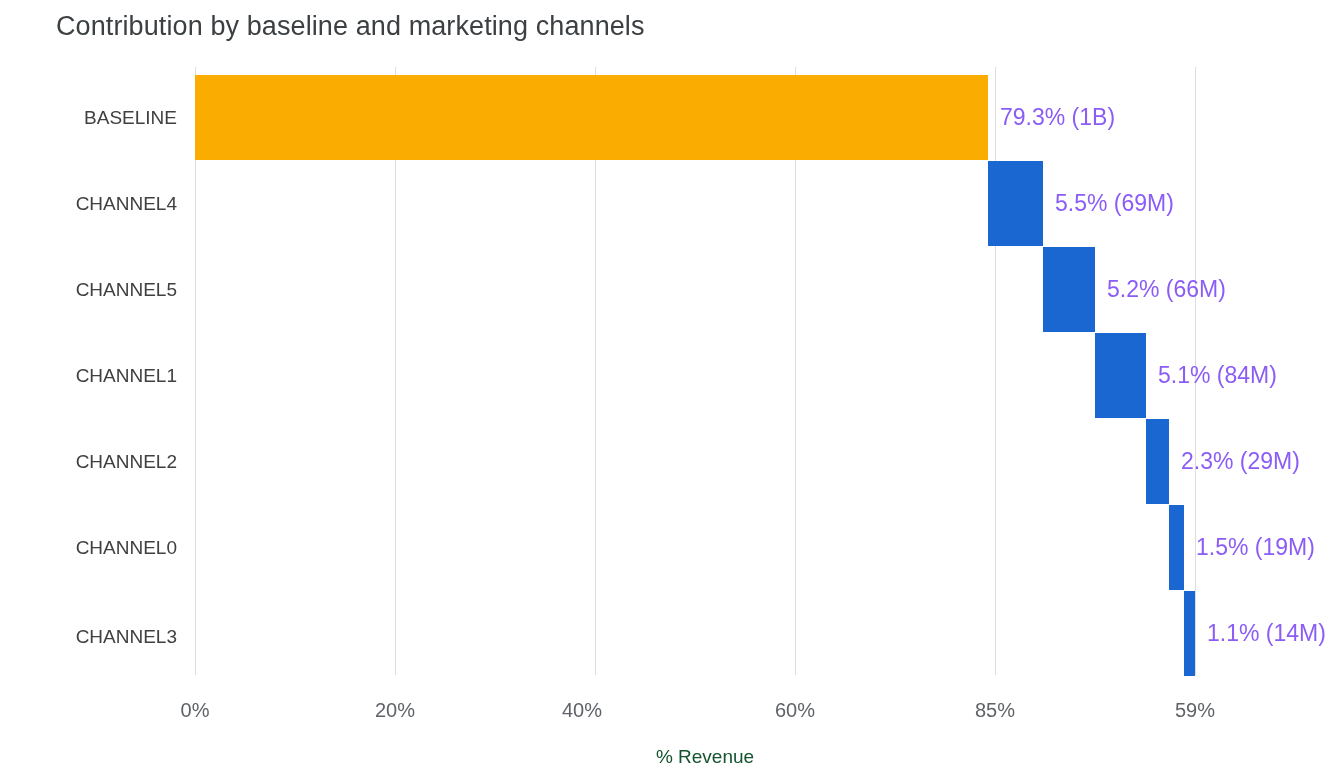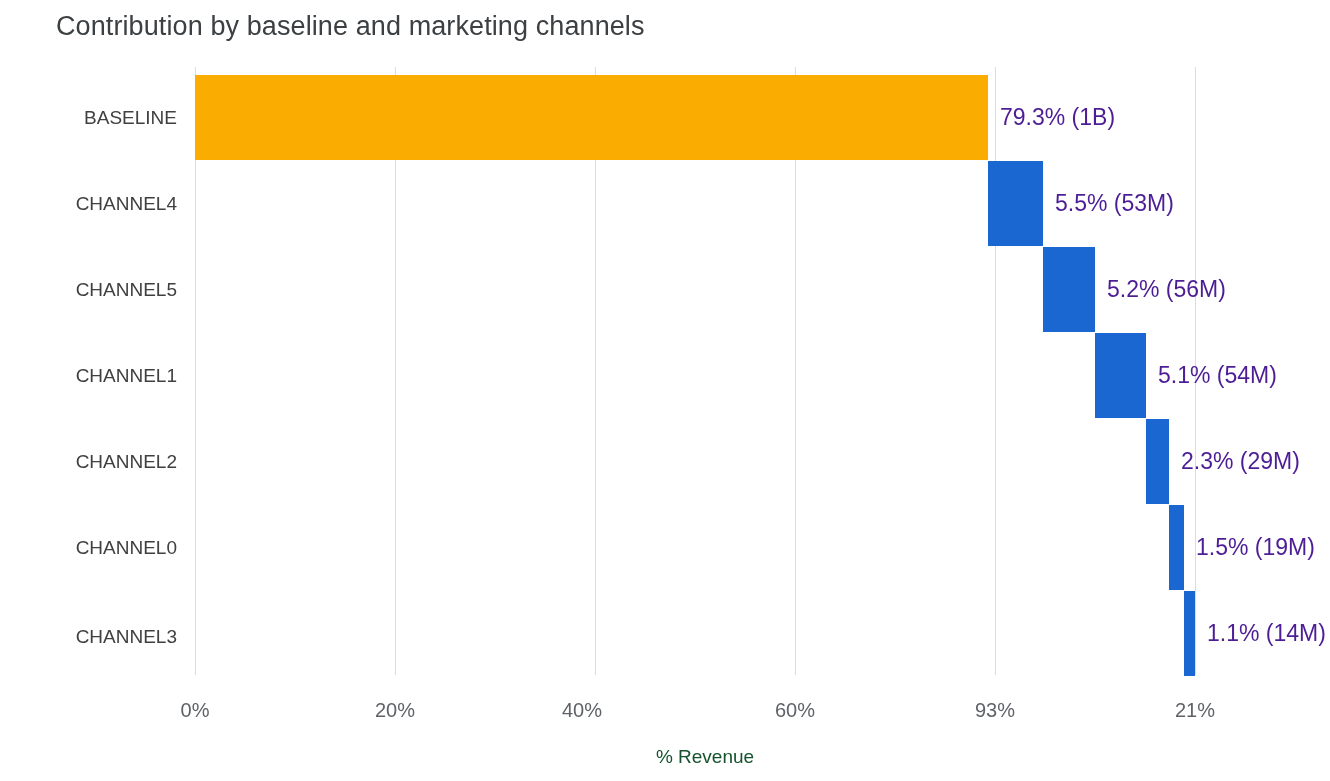--- a/index.html
+++ b/index.html
@@ -53,21 +53,21 @@
     position: absolute;
     height: 85px;
   }
   .bar.baseline { background: #FAAD00; }
   .bar.channel  { background: #1A67D2; }
 
   
   .value-label {
     position: absolute;
     font-size: 23px;
-    color: #4c1d95;
+    color: #8b5cf6;
     white-space: nowrap;
     line-height: 1;
   }
   
   .cat-label {
     position: absolute;
     right: 1193px; 
     font-size: 19px;
     color: #404040;
     white-space: nowrap;
@@ -126,30 +126,30 @@
       <div class="cat-label" style="top: 107.5px;">BASELINE</div>
       <div class="cat-label" style="top: 193.5px;">CHANNEL4</div>
       <div class="cat-label" style="top: 279.5px;">CHANNEL5</div>
       <div class="cat-label" style="top: 365.5px;">CHANNEL1</div>
       <div class="cat-label" style="top: 451.5px;">CHANNEL2</div>
       <div class="cat-label" style="top: 537.5px;">CHANNEL0</div>
       <div class="cat-label" style="top: 627px;">CHANNEL3</div>
     </div>
   <div id="value-labels">
       <div class="value-label" style="left: 960px; top: 105.5px;">79.3% (1B)</div>
-      <div class="value-label" style="left: 1015px; top: 191.5px;">5.5% (53M)</div>
-      <div class="value-label" style="left: 1067px; top: 277.5px;">5.2% (56M)</div>
-      <div class="value-label" style="left: 1118px; top: 363.5px;">5.1% (54M)</div>
+      <div class="value-label" style="left: 1015px; top: 191.5px;">5.5% (69M)</div>
+      <div class="value-label" style="left: 1067px; top: 277.5px;">5.2% (66M)</div>
+      <div class="value-label" style="left: 1118px; top: 363.5px;">5.1% (84M)</div>
       <div class="value-label" style="left: 1141px; top: 449.5px;">2.3% (29M)</div>
       <div class="value-label" style="left: 1156px; top: 535.5px; text-align: right;">1.5% (19M)</div>
       <div class="value-label" style="left: 1167px; top: 621.5px;">1.1% (14M)</div>
     </div>
   <div id="x-ticks">
       <div class="tick-label" style="left: 155px;">0%</div>
       <div class="tick-label" style="left: 355px;">20%</div>
       <div class="tick-label" style="left: 542px;">40%</div>
       <div class="tick-label" style="left: 755px; text-align: center;">60%</div>
-      <div class="tick-label" style="left: 955px;">93%</div>
-      <div class="tick-label" style="left: 1155px;">21%</div>
+      <div class="tick-label" style="left: 955px;">85%</div>
+      <div class="tick-label" style="left: 1155px;">59%</div>
     </div>
 
   <div id="x-axis-title">% Revenue</div>
 </div>
 
 </body></html>

